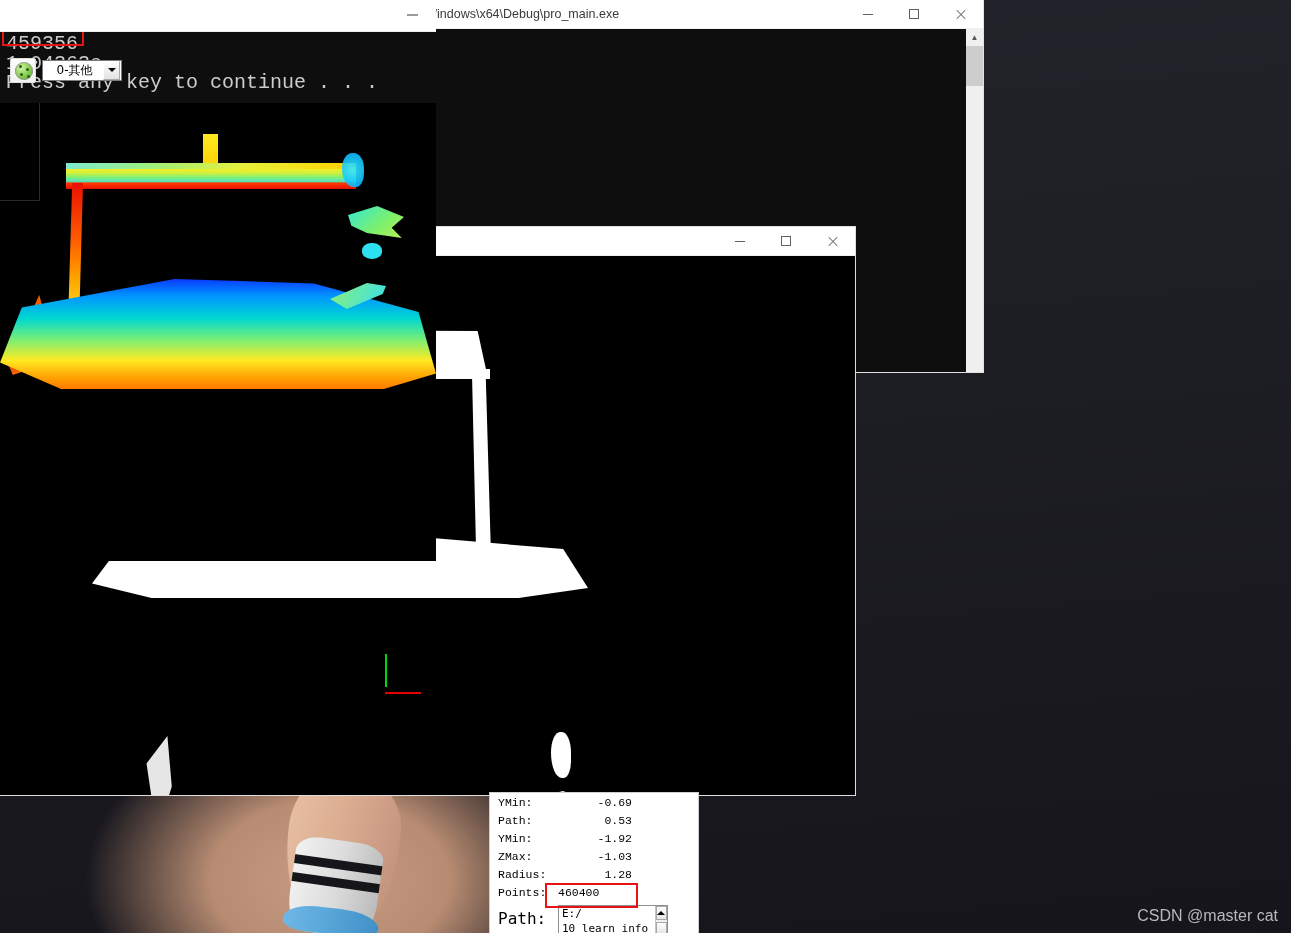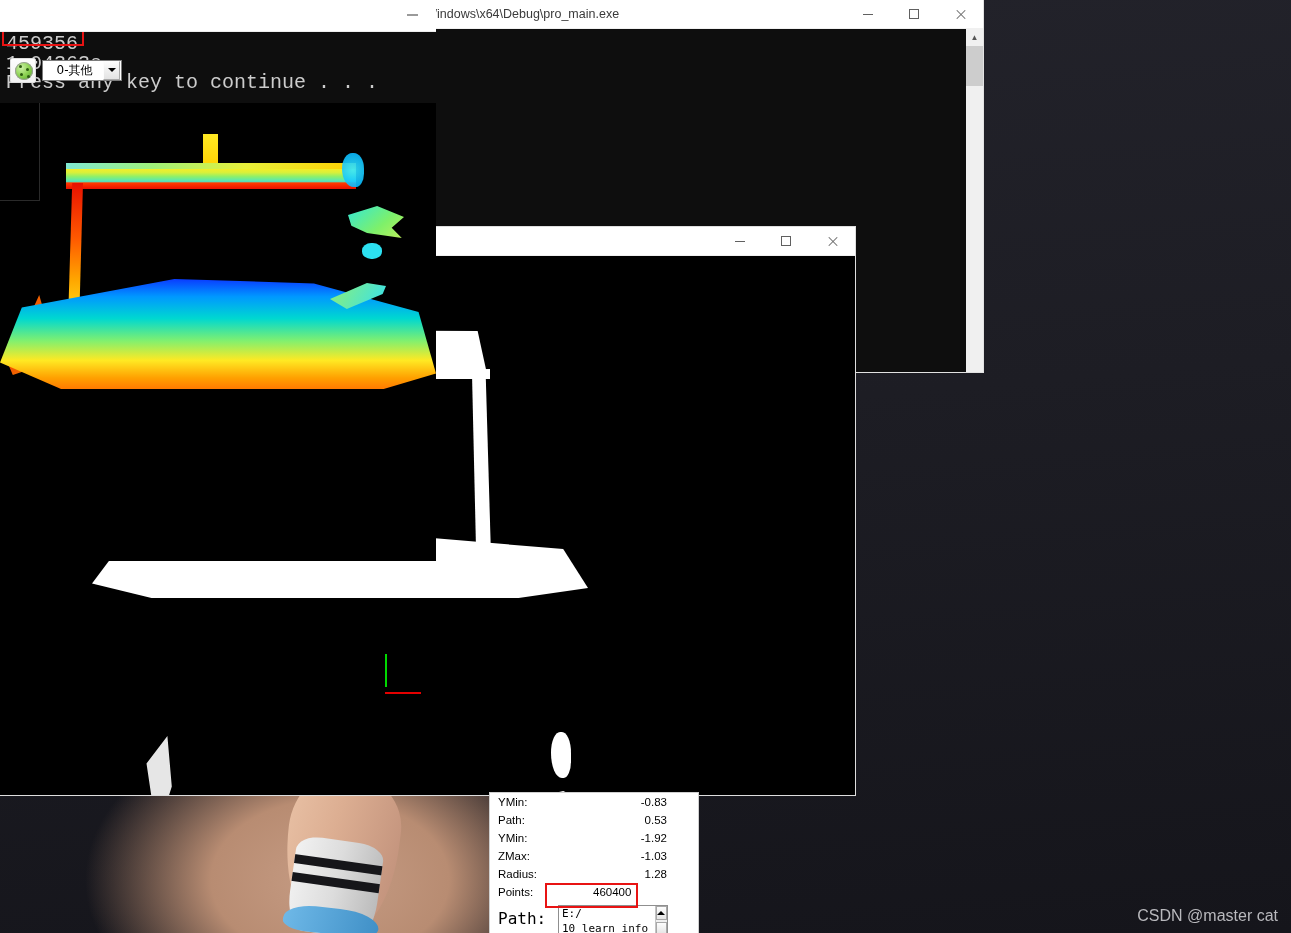--- a/index.html
+++ b/index.html
@@ -216,22 +216,22 @@
      opacity:.95; }
   .c-frame-line { position:absolute; left:0px; top:0px; width:40px; height:98px;
      border-right:1px solid #2a2a2a; border-bottom:1px solid #2a2a2a; }
 
   
   #info-panel {
     position:absolute; left: 490px; top: 793px; width: 208px; height: 140px;
     background: #fff; overflow: hidden; box-shadow: 0 0 0 1px #cfcfcf;
   }
   .info-row {
-    display:flex; font-family: Liberation Sans, sans-serif; font-size: 11.5px;
-    color: #000; height: 18px; align-items: center; gap: 35px;
+    display:flex; font-family: Liberation Mono, monospace; font-size: 11.5px;
+    color: #000; height: 18px; align-items: center;
   }
   .info-label { width: 62px; padding-left: 8px; }
   .info-value { width: 80px; text-align: right; }
   .path-list {
     position:absolute; left: 68px; top: 112px; width: 110px; height: 32px;
     border: 1px solid #8f8f8f; background: #fff; display:flex;
   }
   .path-items {
     flex:1 1 auto; font-family:"DejaVu Sans Mono", monospace; font-size:11px; color:#000;
     line-height: 15px; padding-left:3px; overflow:hidden;
@@ -364,21 +364,21 @@
         <div class="c-blobB"></div>
         <div class="c-blobC"></div>
         <div class="c-stick"></div>
       </div>
     </div>
   </div>
 
   <div id="info-panel">
     <div class="info-row">
       <span class="info-label">YMin:</span>
-      <span class="info-value">-0.83</span>
+      <span class="info-value">-0.69</span>
     </div>
     <div class="info-row">
       <span class="info-label">Path:</span>
       <span class="info-value">0.53</span>
     </div>
     <div class="info-row">
       <span class="info-label">YMin:</span>
       <span class="info-value">-1.92</span>
     </div>
     <div class="info-row">

